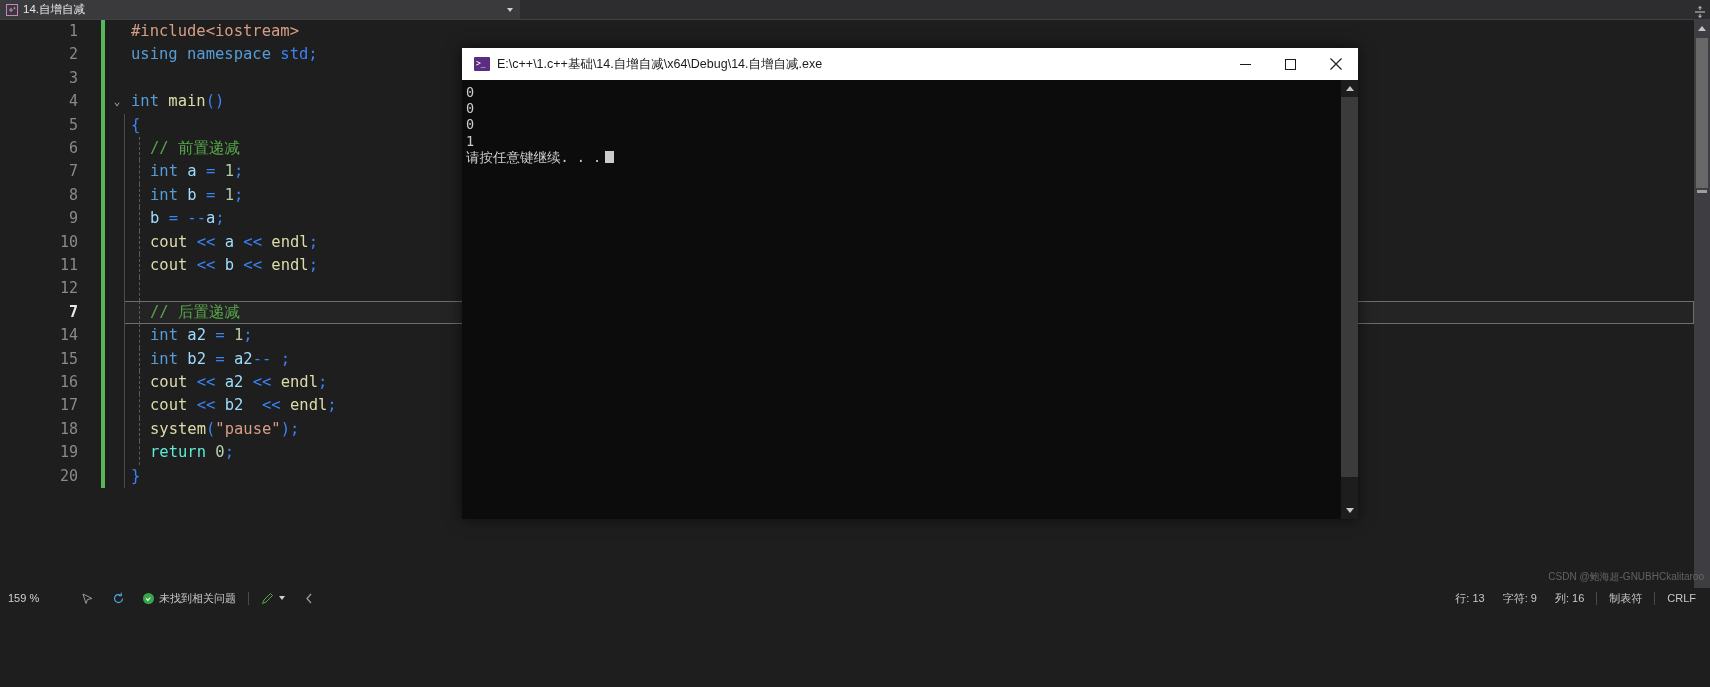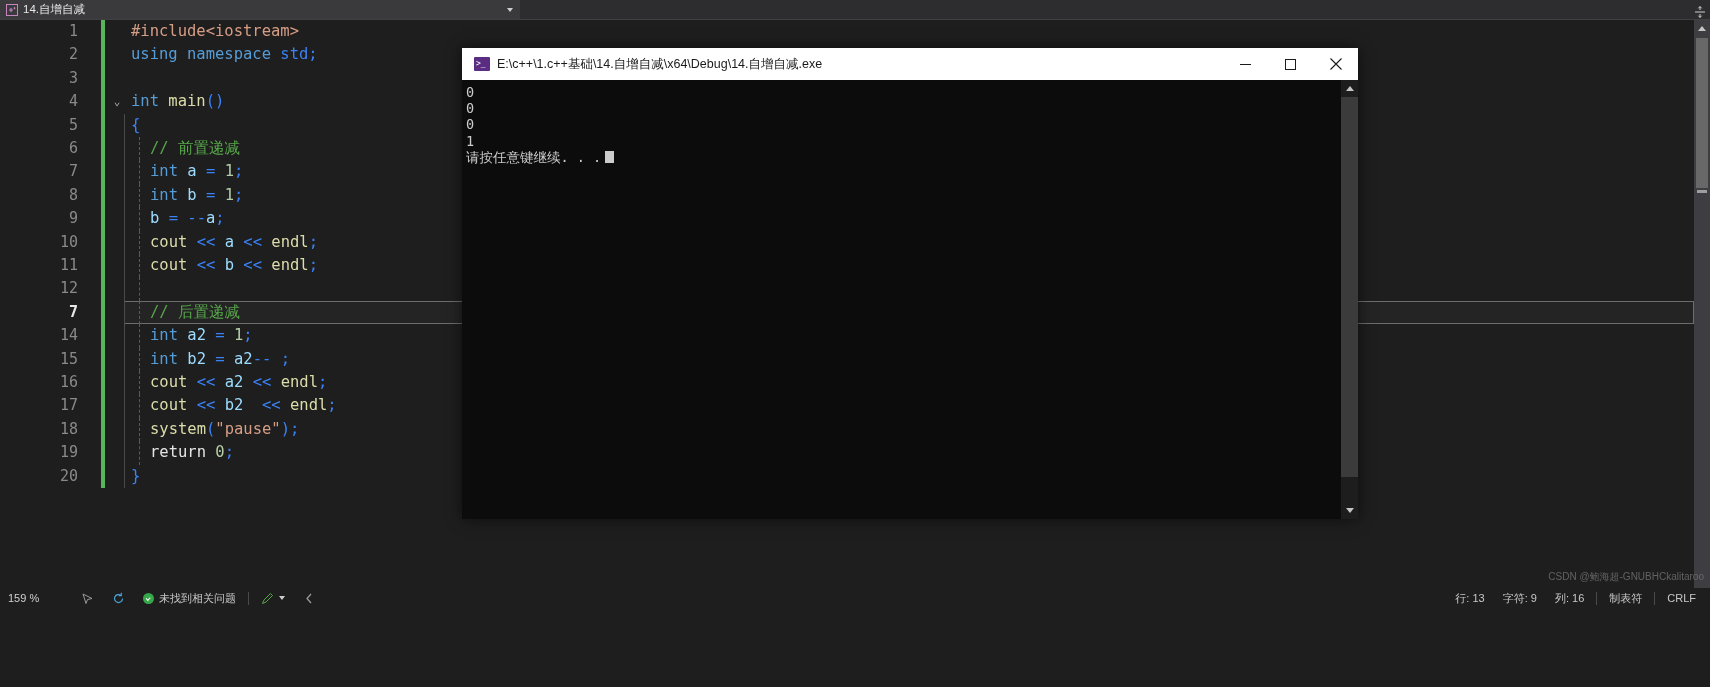--- a/index.html
+++ b/index.html
@@ -35,21 +35,21 @@
 
   
   .t-pre{color:#d69d85;margin-top:13px;}
   .t-kw{color:#569cd6;}
   .t-plain{color:#3b82f6;text-align:center;}
   .t-com{color:#57a64a;}
   .t-var{color:#9cdcfe;}
   .t-num{color:#b5cea8;}
   .t-fn{color:#dcdcaa;}
   .t-str{color:#d69d85;}
-  .t-ctl{color:#e5e5e5;}
+  .t-ctl{color:#5eead4;}
 
   
   .vscroll{position:absolute;right:0;top:20px;width:16px;height:586px;background:#3e3e42;}
   .vscroll .up,.vscroll .dn{width:16px;height:16px;display:flex;align-items:center;justify-content:center;}
   .vscroll .thumb{position:absolute;left:2px;top:18px;width:12px;height:150px;background:#686868;}
   .vscroll .mark{position:absolute;left:3px;width:10px;height:3px;background:#9e9e9e;}
   .arr-up{width:0;height:0;border-left:4px solid transparent;border-right:4px solid transparent;border-bottom:5px solid #c5c5c5;}
   .arr-dn{width:0;height:0;border-left:4px solid transparent;border-right:4px solid transparent;border-top:5px solid #c5c5c5;}
 
   

